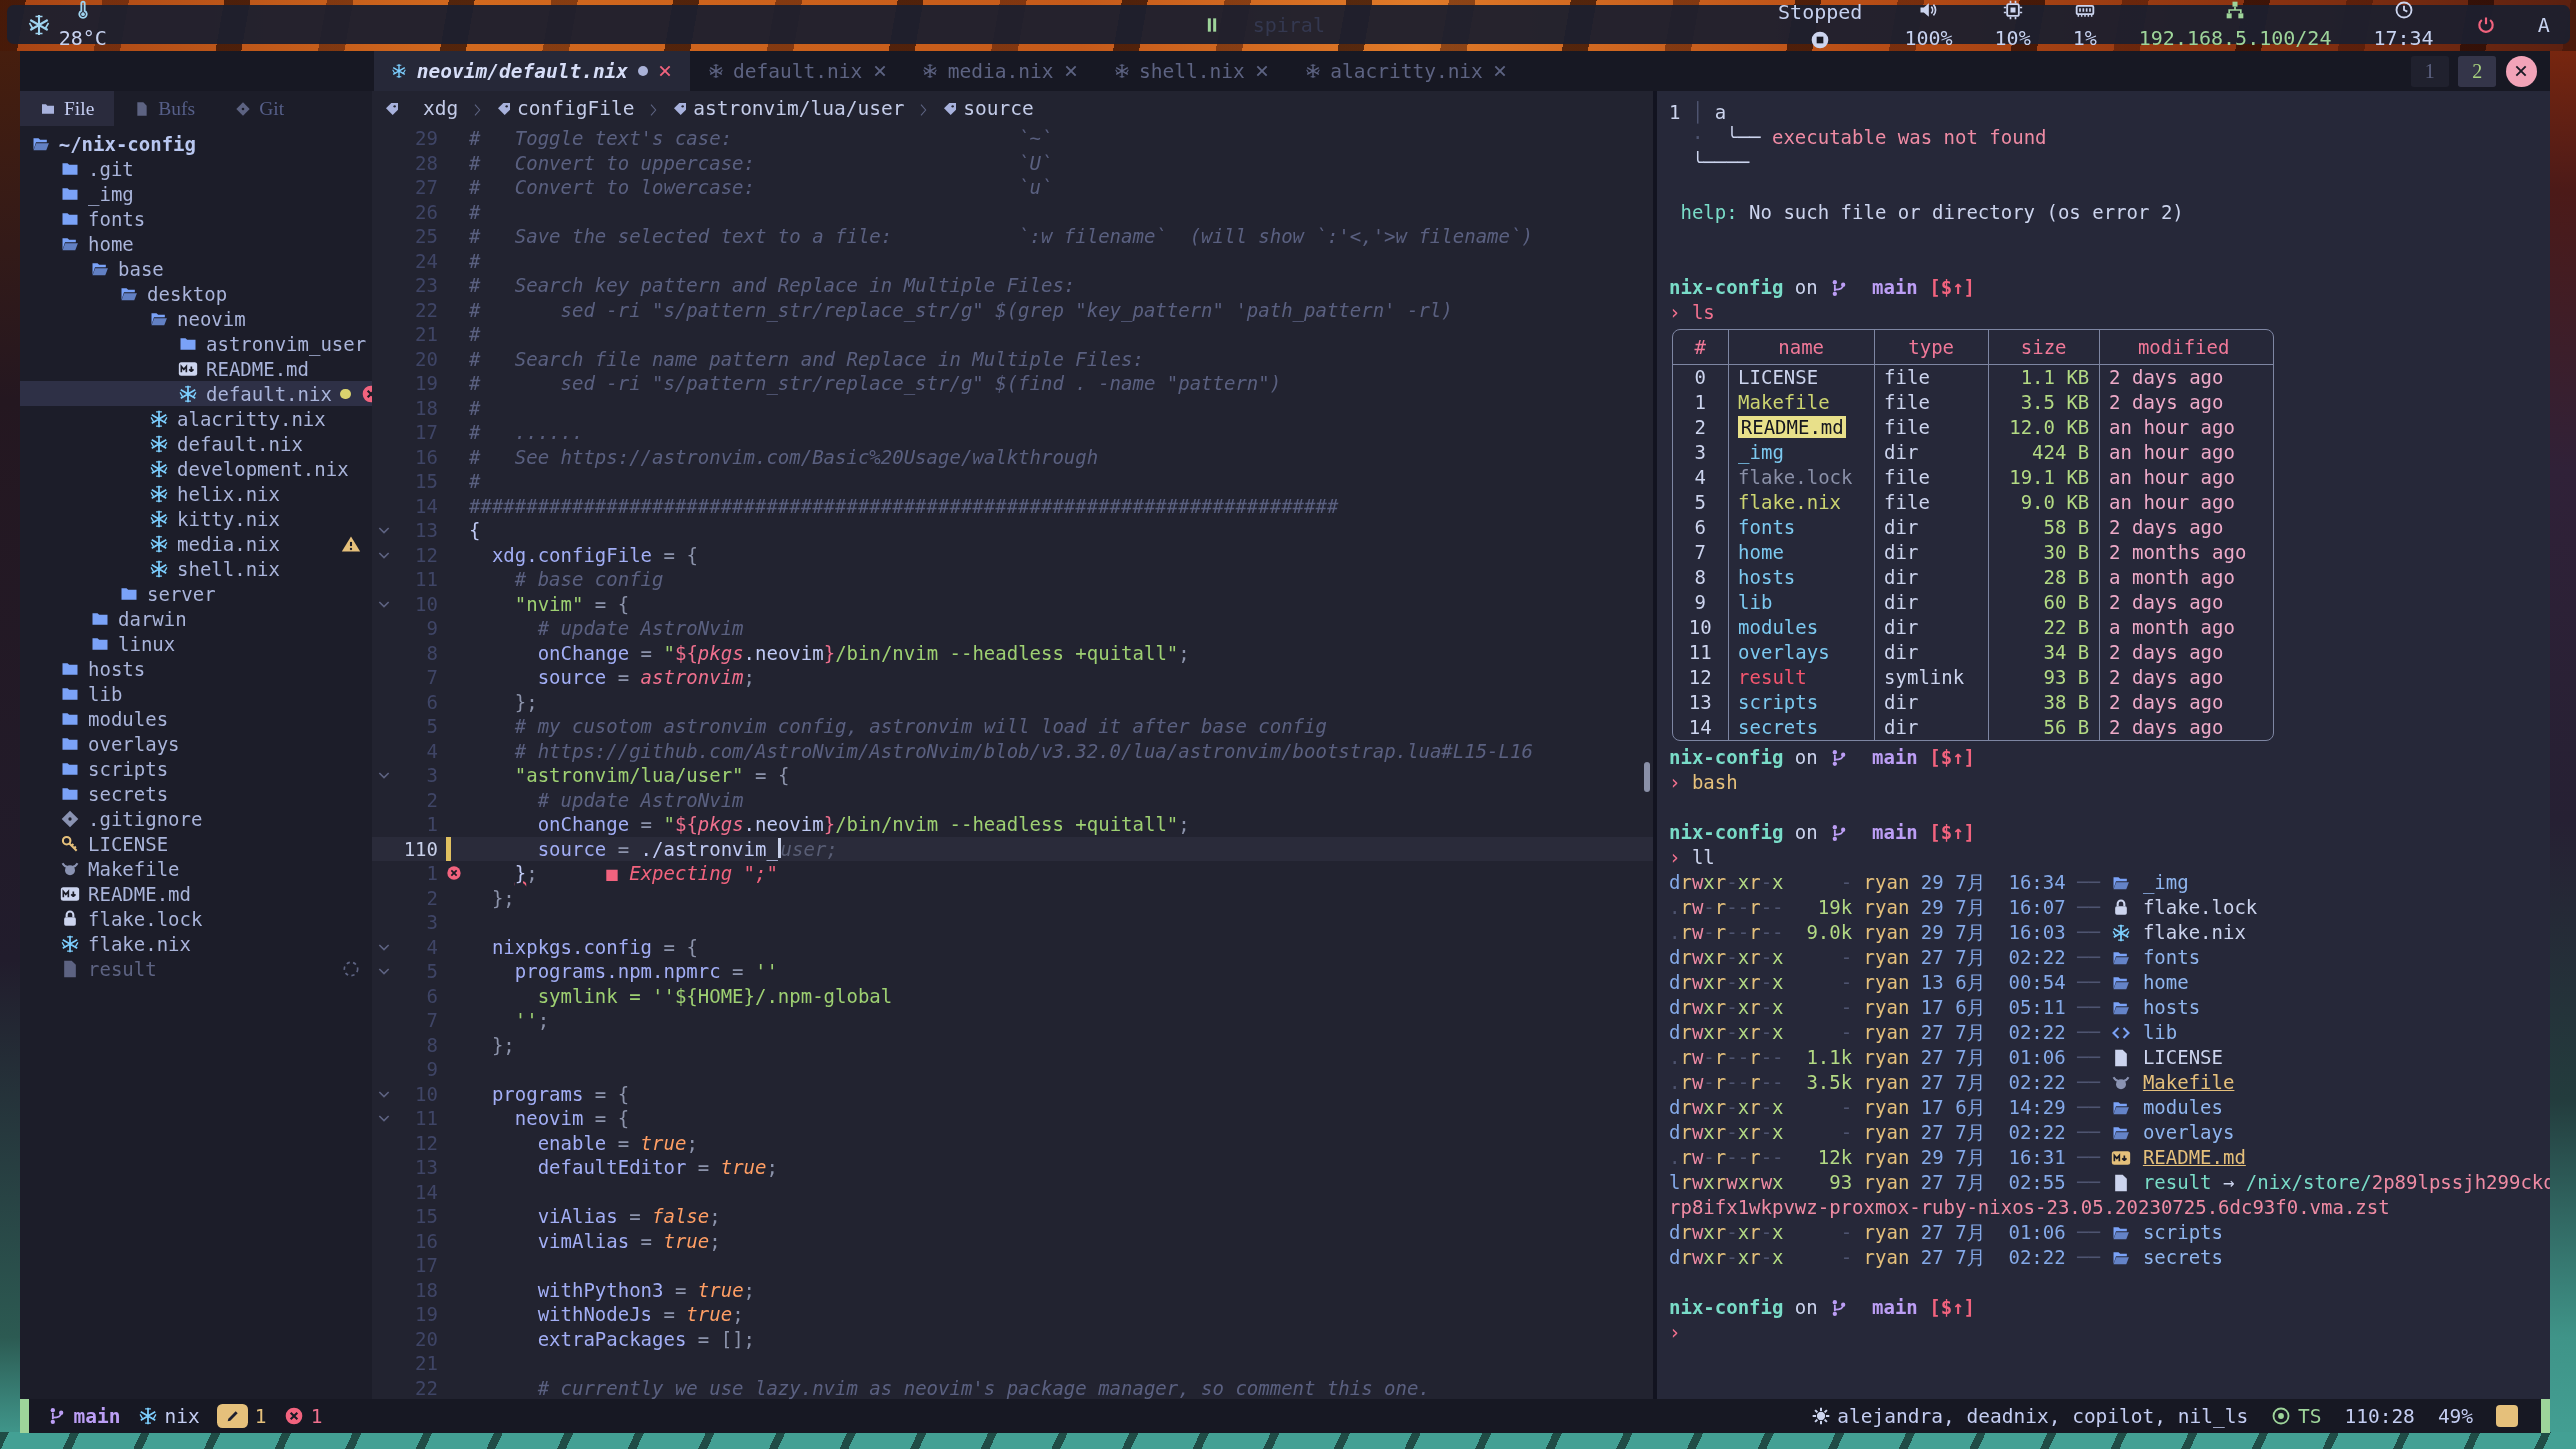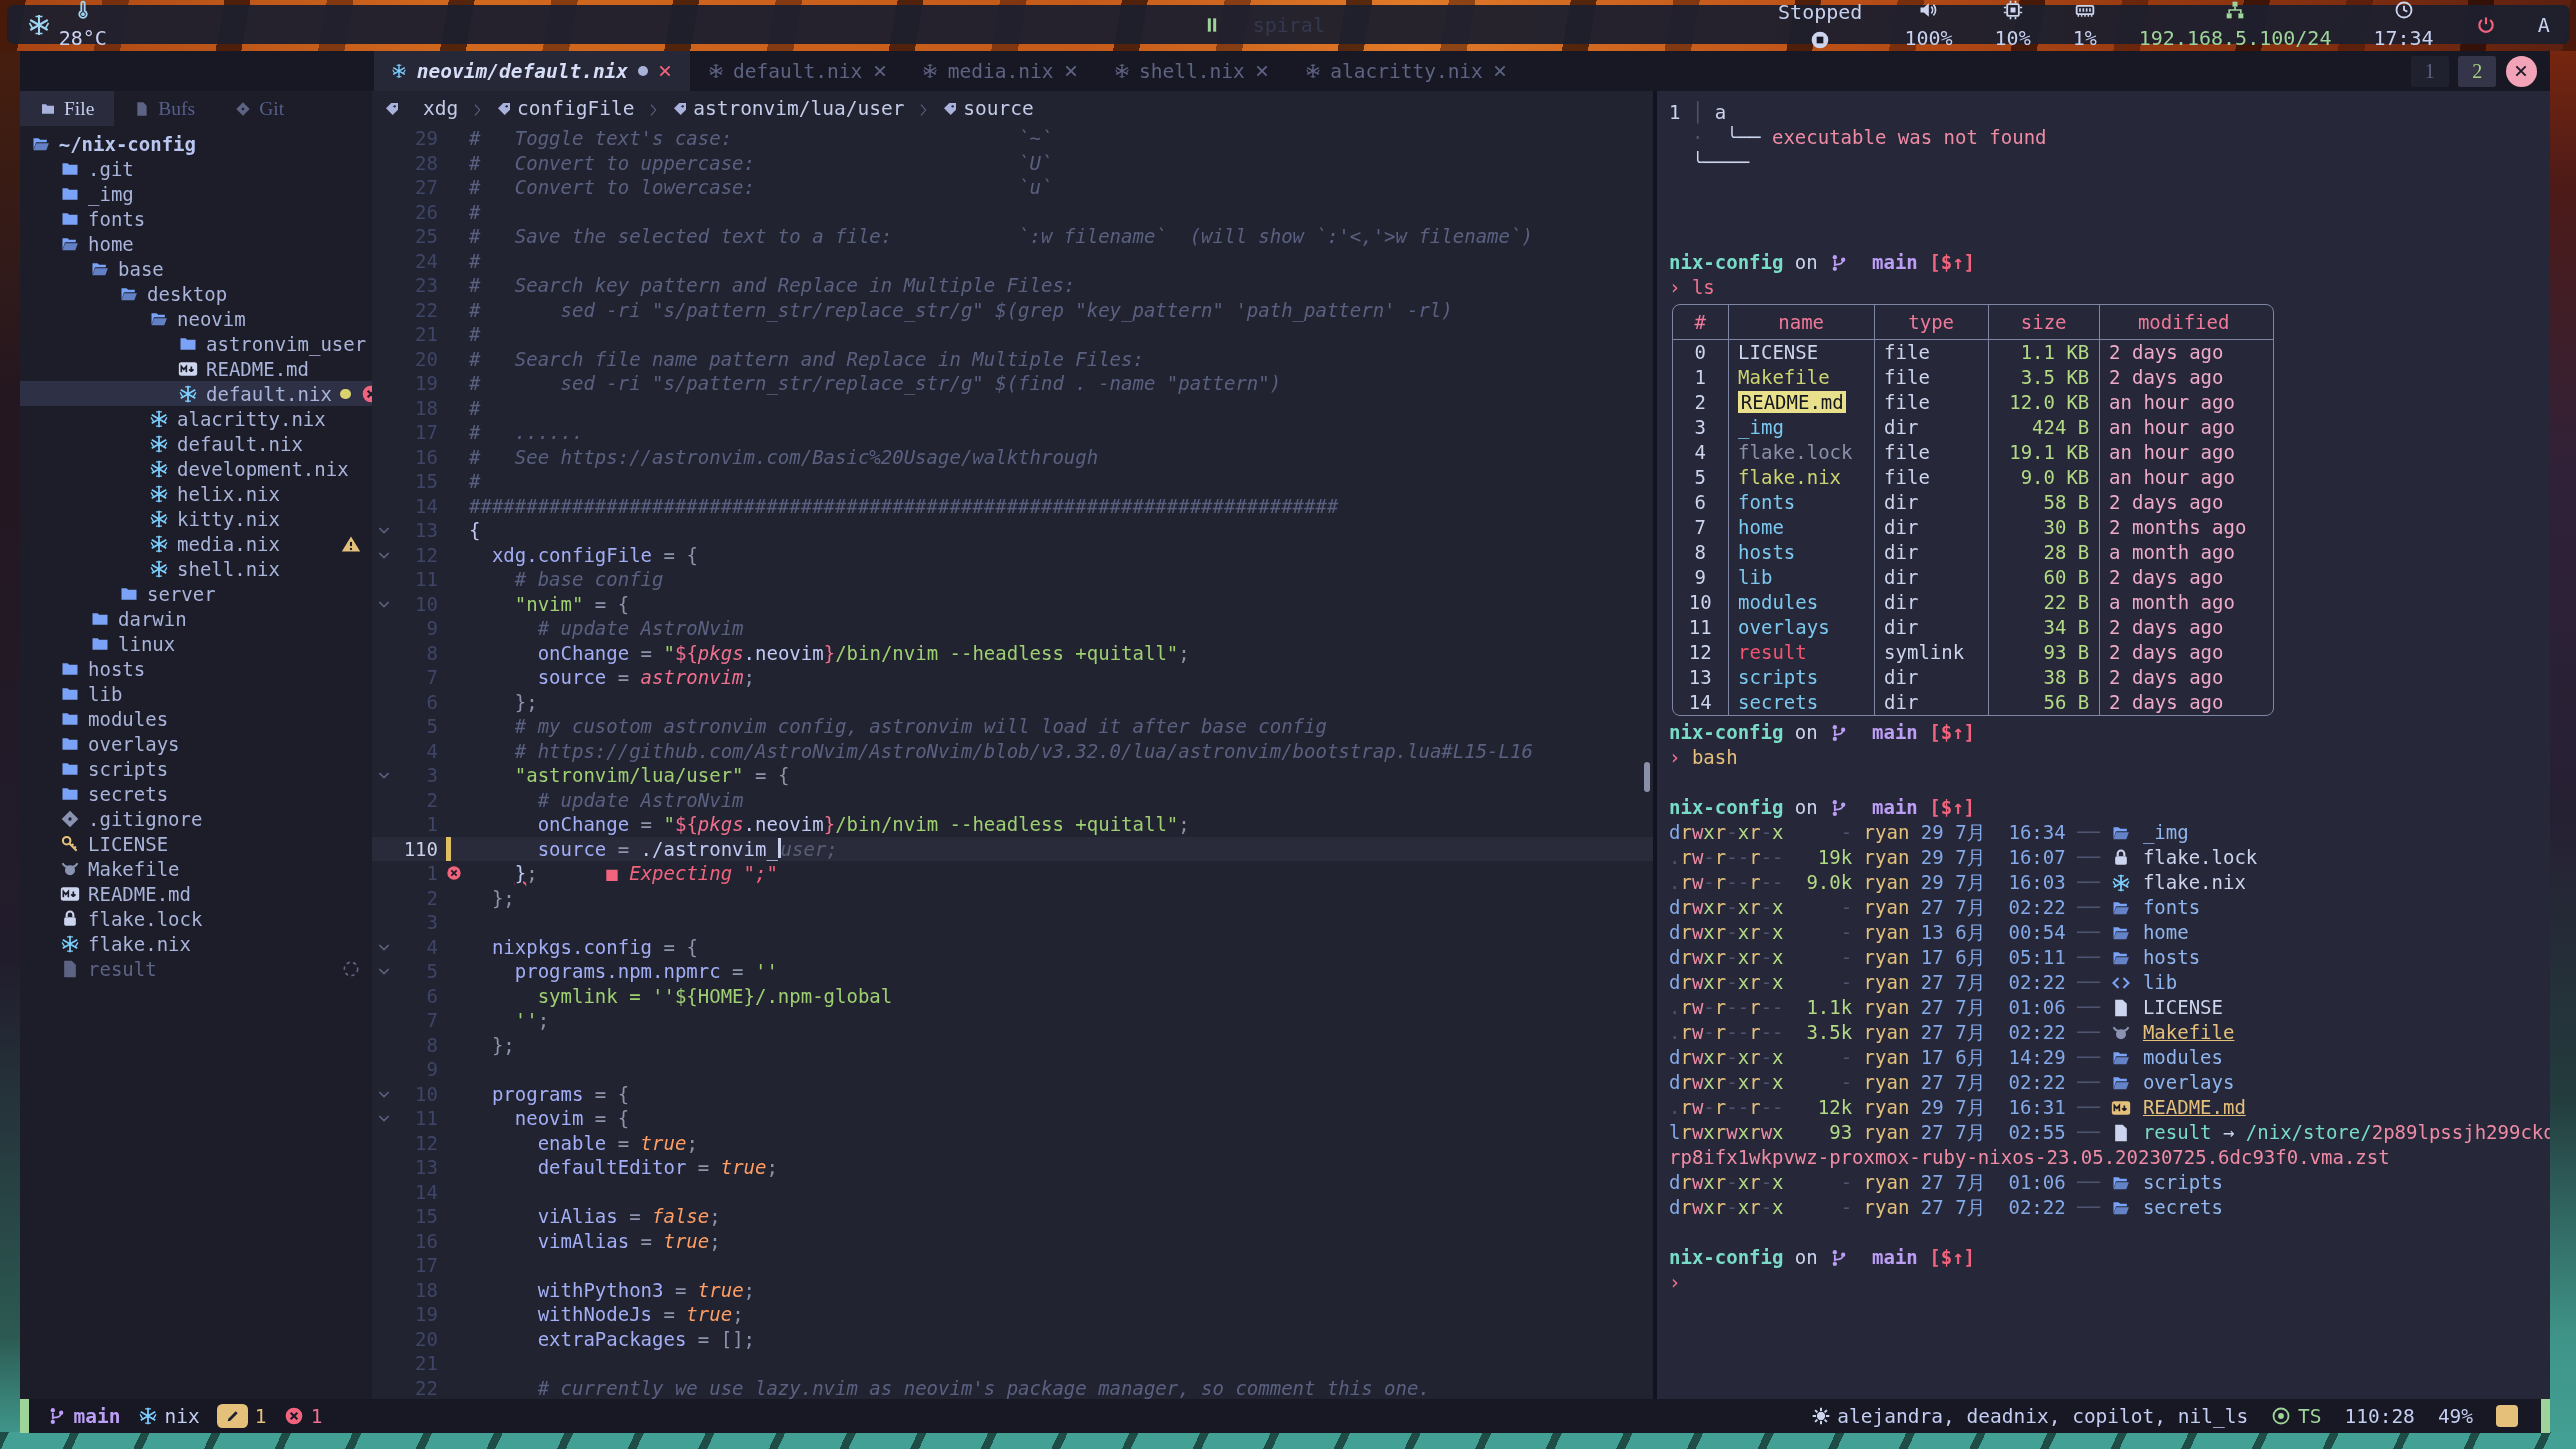--- a/index.html
+++ b/index.html
@@ -806,20 +806,21 @@
       <div id="scrollthumb"></div>
     </div>
 
     <div id="vsep"></div>
 
     <div id="term">
         <div class="tl"><span class="tok t-white">1 </span><span class="tok t-dim">│ </span><span class="tok t-white">a</span></div>
         <div class="tl"><span class="tok t-dim">  ·  </span><span class="tok t-white">╰── </span><span class="tok t-pink">executable was not found</span></div>
         <div class="tl"><span class="tok t-white">  ╰────</span></div>
         <div class="tl"></div>
+        <div class="tl"><span class="tok t-teal"> help: </span><span class="tok t-white">No such file or directory (os error 2)</span></div>
         <div class="tl"></div>
         <div class="tl"></div>
         <div class="tl"><span class="tok t-tealb">nix-config</span><span class="tok t-white"> on </span><span class="ico c-purple"><svg viewBox="0 0 24 24">
               <circle cx="7" cy="5" r="2.6" fill="currentColor"></circle>
               <circle cx="7" cy="19" r="2.6" fill="currentColor"></circle>
               <circle cx="17" cy="8" r="2.6" fill="currentColor"></circle>
               <path d="M7 8v8M7 14c7 0 10-2 10-6" stroke="currentColor" stroke-width="2.2" fill="none"></path>
             </svg></span>&nbsp;<span class="tok t-purple"> main </span><span class="tok t-redb">[$↑]</span></div>
         <div class="tl"><span class="tok t-red">› </span><span class="tok t-red">ls</span></div>
         <div id="lstable">
@@ -943,20 +944,21 @@
               <path d="M7 8v8M7 14c7 0 10-2 10-6" stroke="currentColor" stroke-width="2.2" fill="none"></path>
             </svg></span>&nbsp;<span class="tok t-purple"> main </span><span class="tok t-redb">[$↑]</span></div>
         <div class="tl"><span class="tok t-red">› </span><span class="tok t-yellow">bash</span></div>
         <div class="tl"></div>
         <div class="tl"><span class="tok t-tealb">nix-config</span><span class="tok t-white"> on </span><span class="ico c-purple"><svg viewBox="0 0 24 24">
               <circle cx="7" cy="5" r="2.6" fill="currentColor"></circle>
               <circle cx="7" cy="19" r="2.6" fill="currentColor"></circle>
               <circle cx="17" cy="8" r="2.6" fill="currentColor"></circle>
               <path d="M7 8v8M7 14c7 0 10-2 10-6" stroke="currentColor" stroke-width="2.2" fill="none"></path>
             </svg></span>&nbsp;<span class="tok t-purple"> main </span><span class="tok t-redb">[$↑]</span></div>
+        <div class="tl"><span class="tok t-red">› </span><span class="tok t-white">ll</span></div>
         <div class="tl"><span class="tok t-blue">d</span><span class="tok t-yellow">r</span><span class="tok t-pink">w</span><span class="tok t-green">x</span><span class="tok t-yellow">r</span><span class="tok t-dim">-</span><span class="tok t-green">x</span><span class="tok t-yellow">r</span><span class="tok t-dim">-</span><span class="tok t-green">x</span><span class="tok t-dim">     -</span><span class="tok t-yellow"> ryan </span><span class="tok t-blue">29 7月  16:34</span><span class="tok t-dim"> ── </span><span class="ico c-blue"><svg viewBox="0 0 24 24">
               <path d="M3 5h6l2 2h8v3H6l-3 9z" fill="currentColor"></path>
               <path d="M6.2 11h15.3l-3.2 8.5H3z" fill="currentColor" opacity=".75"></path>
             </svg></span>&nbsp;<span class="tok t-lblue">_img</span></div>
         <div class="tl"><span class="tok t-dim">.</span><span class="tok t-yellow">r</span><span class="tok t-pink">w</span><span class="tok t-dim">-</span><span class="tok t-yellow">r</span><span class="tok t-dim">-</span><span class="tok t-dim">-</span><span class="tok t-yellow">r</span><span class="tok t-dim">-</span><span class="tok t-dim">-</span><span class="tok t-green">   19k</span><span class="tok t-yellow"> ryan </span><span class="tok t-blue">29 7月  16:07</span><span class="tok t-dim"> ── </span><span class="ico c-white"><svg viewBox="0 0 24 24">
               <rect x="5" y="10" width="14" height="10" rx="2" fill="currentColor"></rect>
               <path d="M8 10V7a4 4 0 018 0v3" stroke="currentColor" stroke-width="2.5" fill="none"></path>
             </svg></span>&nbsp;<span class="tok t-white">flake.lock</span></div>
         <div class="tl"><span class="tok t-dim">.</span><span class="tok t-yellow">r</span><span class="tok t-pink">w</span><span class="tok t-dim">-</span><span class="tok t-yellow">r</span><span class="tok t-dim">-</span><span class="tok t-dim">-</span><span class="tok t-yellow">r</span><span class="tok t-dim">-</span><span class="tok t-dim">-</span><span class="tok t-green">  9.0k</span><span class="tok t-yellow"> ryan </span><span class="tok t-blue">29 7月  16:03</span><span class="tok t-dim"> ── </span><span class="ico c-cyan"><svg viewBox="0 0 24 24">
               <path d="M12 2v20M3.3 7l17.4 10M20.7 7L3.3 17" stroke="currentColor" stroke-width="2.1"></path>

